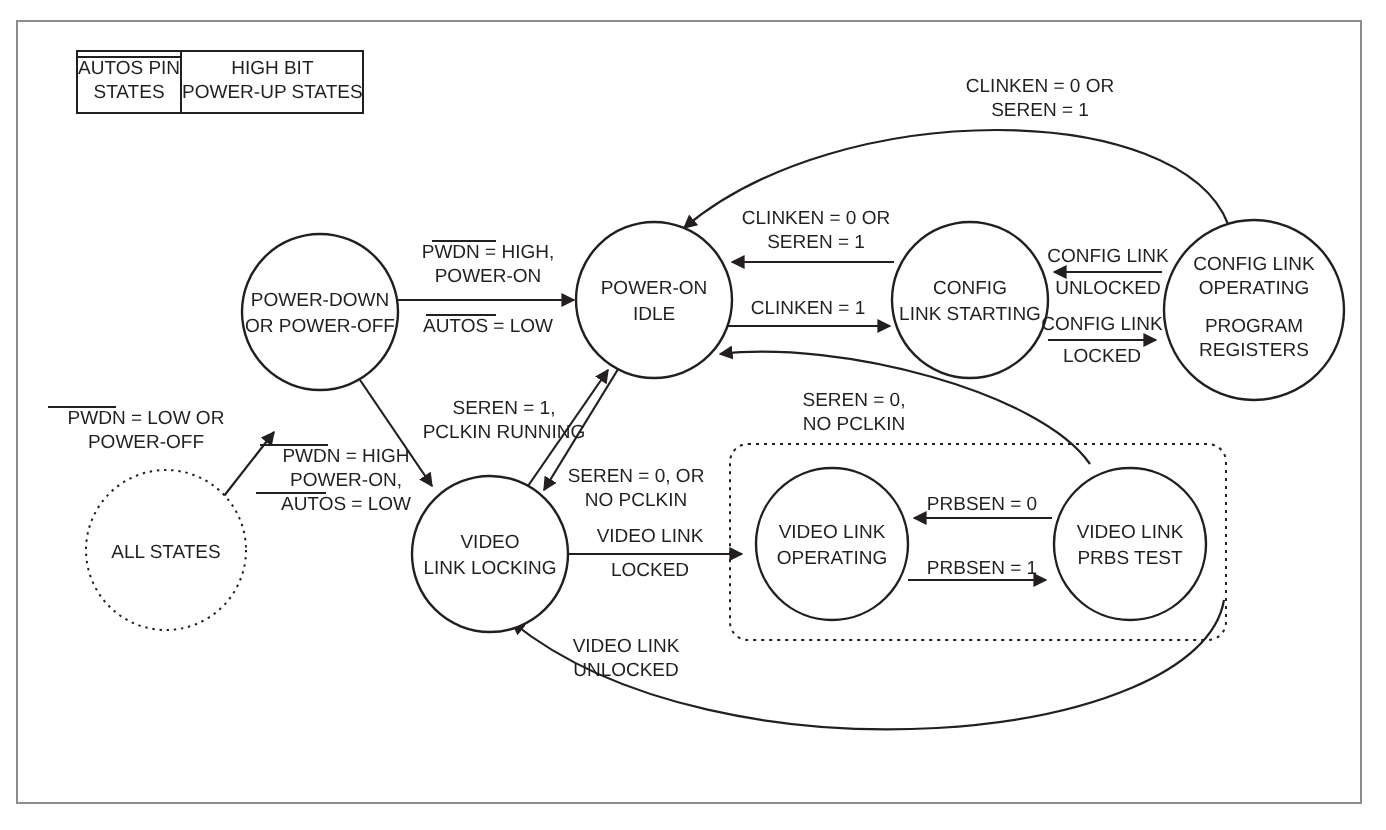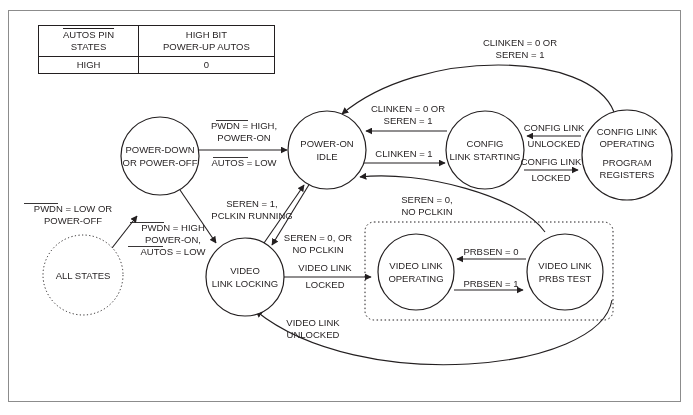--- a/index.html
+++ b/index.html
@@ -49,49 +49,45 @@
   }
   #legend th, #legend td {
     border: 1px solid #231f20;
     text-align: center;
     padding: 1px 6px;
     font-weight: normal;
     line-height: 12px;
     white-space: nowrap;
   }
   #legend th {
-    padding: 3px 24px;
+    padding: 3px 0;
   }
   #legend td { padding: 2px 8px; }
   .ovl { text-decoration: overline; }
 </style>
 </head>
 <body>
 
 <div id="page">
   <div id="frame"></div>
 
   <table id="legend">
     <thead>
       <tr>
         <th>
           <span class="ovl">AUTOS PIN</span><br>
           <span>STATES</span>
         </th>
         <th>
           <span>HIGH BIT</span><br>
-          <span>POWER-UP AUTOS</span>
+          <span>POWER-UP STATES</span>
         </th>
       </tr>
     </thead>
     <tbody>
-      <tr>
-        <td>HIGH</td>
-        <td>0</td>
-      </tr>
     </tbody>
   </table>
 
   <svg class="layer" viewBox="0 0 693 415">
     <defs>
       <marker id="arrow" viewBox="0 0 10 10" refX="9" refY="5" markerWidth="7" markerHeight="7" orient="auto-start-reverse" markerUnits="userSpaceOnUse">
         <path d="M 0 0 L 10 5 L 0 10 z" fill="#231f20"></path>
       </marker>
     </defs>
 

